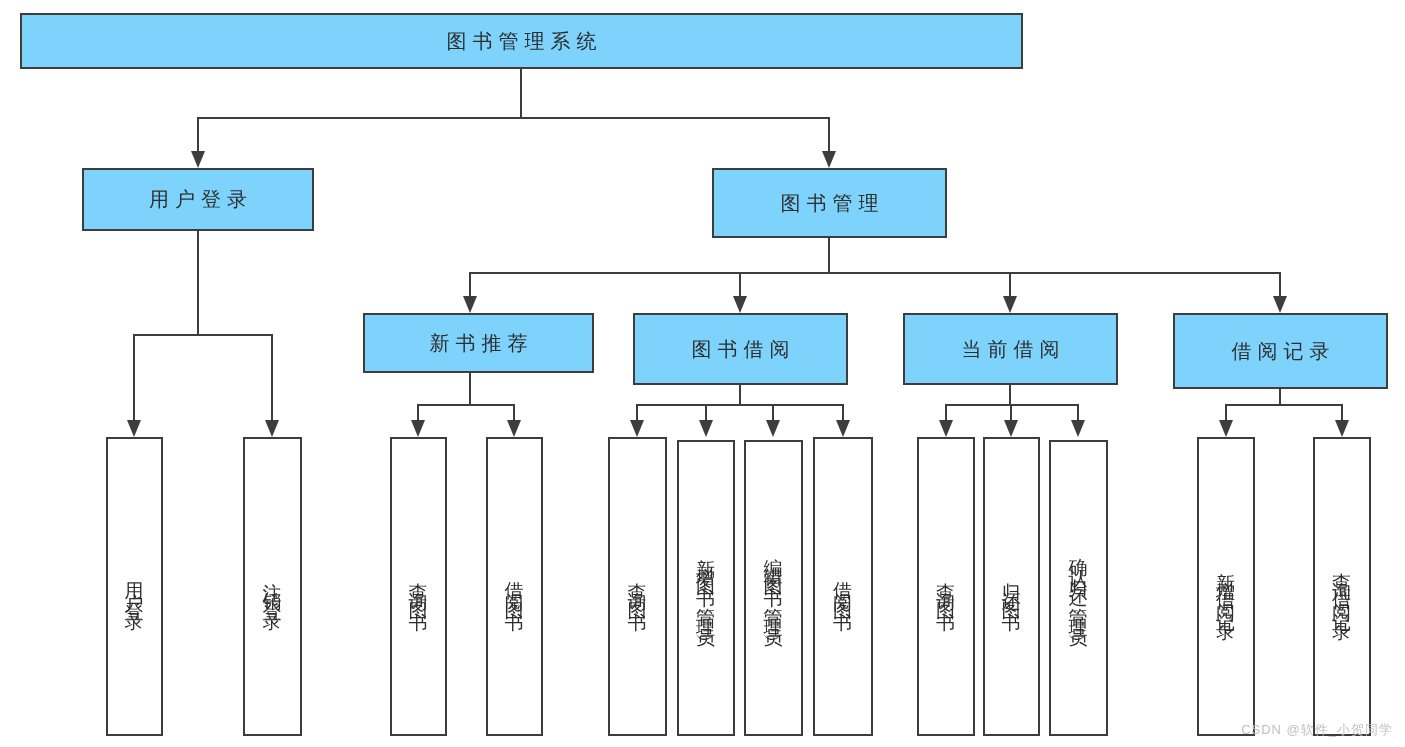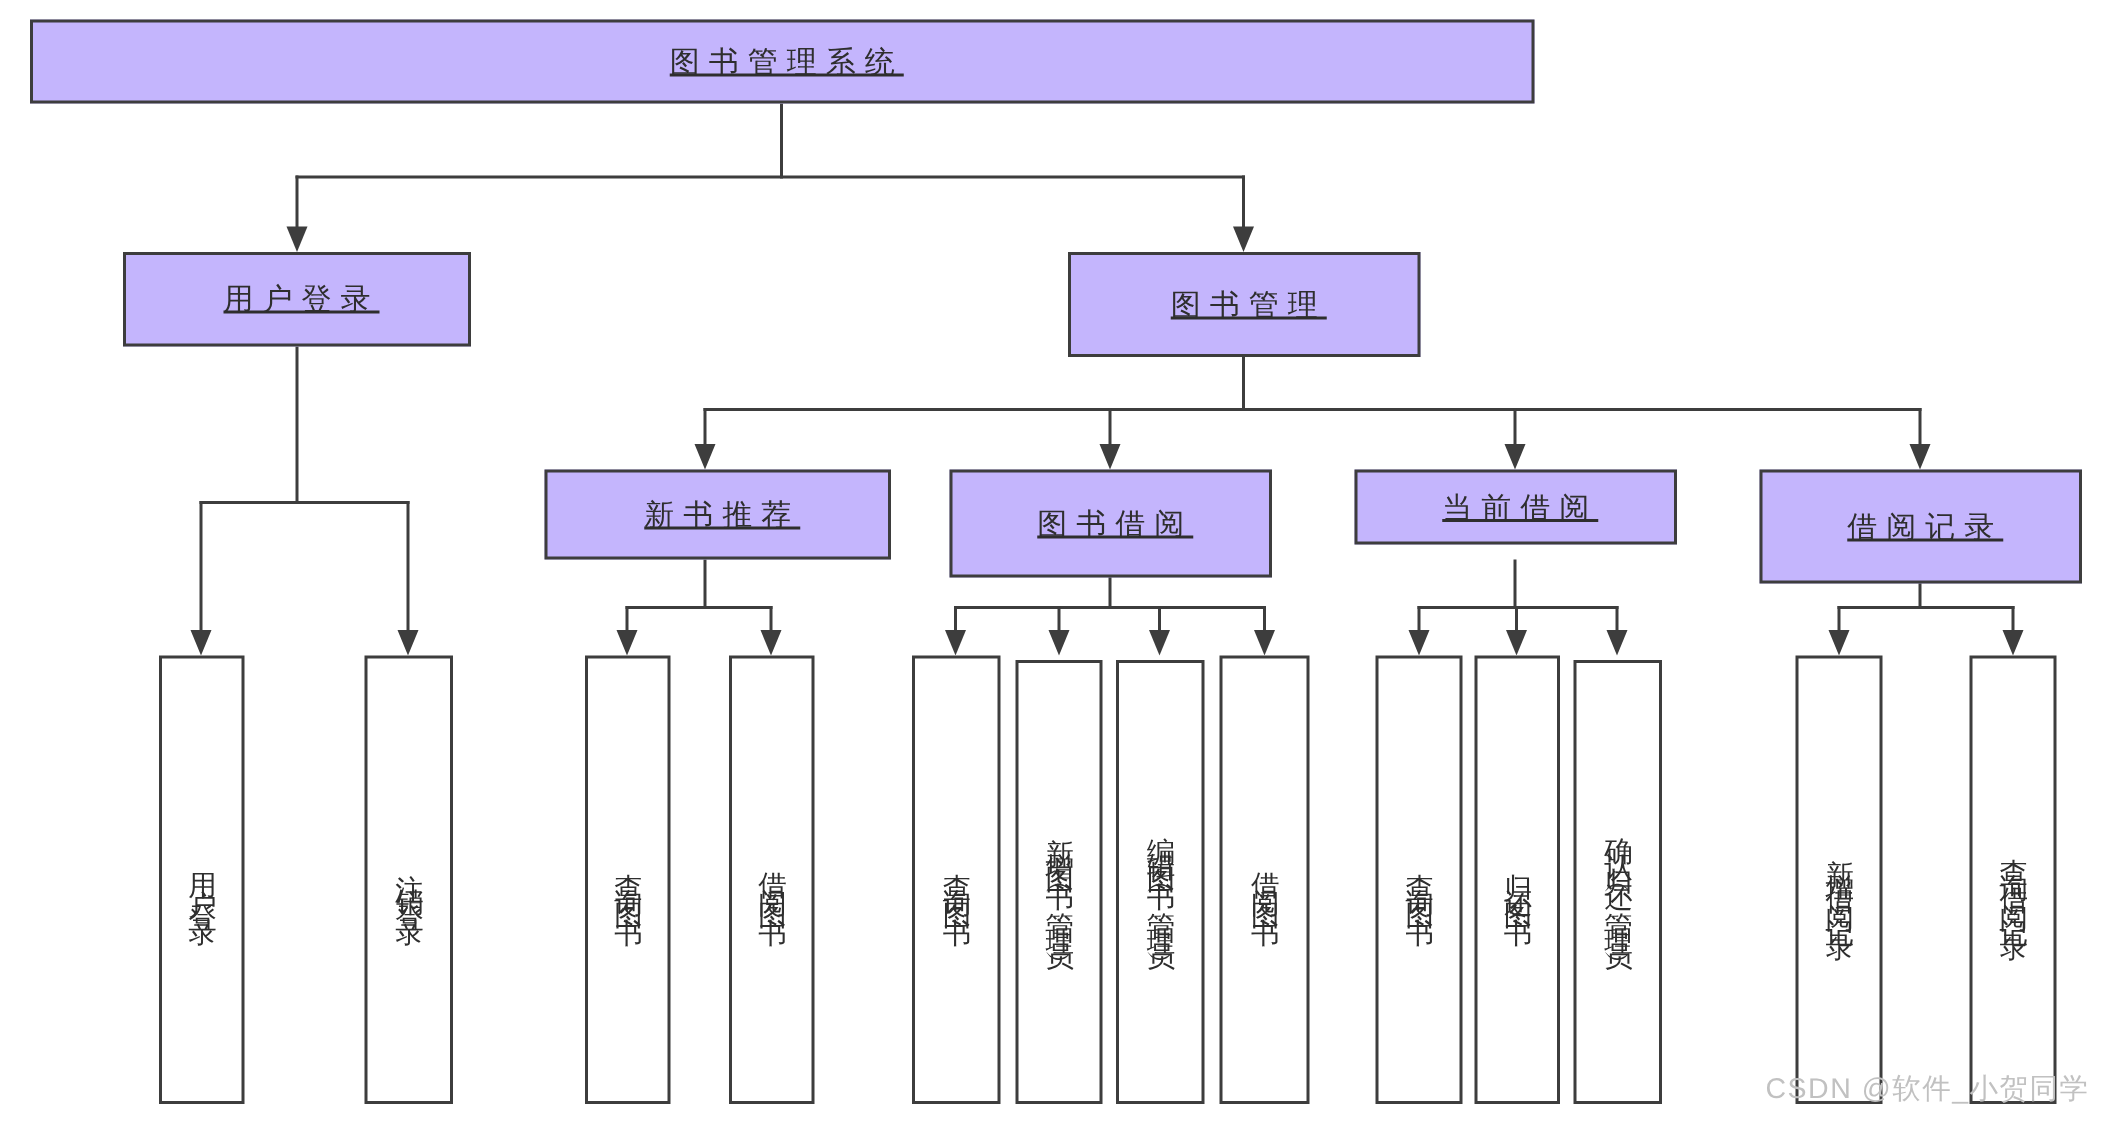--- a/index.html
+++ b/index.html
@@ -8,29 +8,28 @@
     width:1405px;height:747px;
     background:#ffffff;
     font-family:"Liberation Sans","DejaVu Sans",sans-serif;
     overflow:hidden;
   }
   #connectors{position:absolute;left:0;top:0;width:1405px;height:747px;}
   .node{
     position:absolute;
     box-sizing:border-box;
     border:2px solid #3d3d3d;
-    background:#c4b5fd;
+    background:#7dd3fc;
     display:flex;align-items:center;justify-content:center;
     color:#2e2e2e;
     font-size:20px;
     letter-spacing:6px;
     text-indent:6px;
     white-space:nowrap;
     z-index:2;
-    text-decoration:underline;
   }
   .node-v{
     position:absolute;
     box-sizing:border-box;
     border:2px solid #3d3d3d;
     background:#ffffff;
     display:flex;align-items:center;justify-content:center;
     color:#2e2e2e;
     font-size:19px;
     z-index:2;
@@ -38,21 +37,21 @@
   .node-v .vtext{
     writing-mode:vertical-rl;
     text-orientation:mixed;
     letter-spacing:10px;
     line-height:1;
   }
   .watermark{
     position:absolute;
     right:12px;bottom:8px;
     color:#c1c1c1;
-    font-size:19px;
+    font-size:13px;
     letter-spacing:1px;
     z-index:3;
   }
 </style>
 </head>
 <body>
 
 <div id="stage">
 
   <svg id="connectors" viewBox="0 0 1405 747" xmlns="http://www.w3.org/2000/svg">
@@ -121,21 +120,21 @@
     </g>
   </svg>
 
   <div class="node" style="left:20px;top:13px;width:1003px;height:56px;">图书管理系统</div>
 
   <div class="node" style="left:82px;top:168px;width:232px;height:63px;">用户登录</div>
   <div class="node" style="left:712px;top:168px;width:235px;height:70px;">图书管理</div>
 
   <div class="node" style="left:363px;top:313px;width:231px;height:60px;">新书推荐</div>
   <div class="node" style="left:633px;top:313px;width:215px;height:72px;">图书借阅</div>
-  <div class="node" style="left:903px;top:313px;width:215px;height:50px;">当前借阅</div>
+  <div class="node" style="left:903px;top:313px;width:215px;height:72px;">当前借阅</div>
   <div class="node" style="left:1173px;top:313px;width:215px;height:76px;">借阅记录</div>
 
   <div class="node-v" style="left:106px;top:437px;width:57px;height:299px;">
     <span class="vtext">用户登录</span>
   </div>
   <div class="node-v" style="left:243px;top:437px;width:59px;height:299px;">
     <span class="vtext">注销登录</span>
   </div>
 
   <div class="node-v" style="left:390px;top:437px;width:57px;height:299px;">

